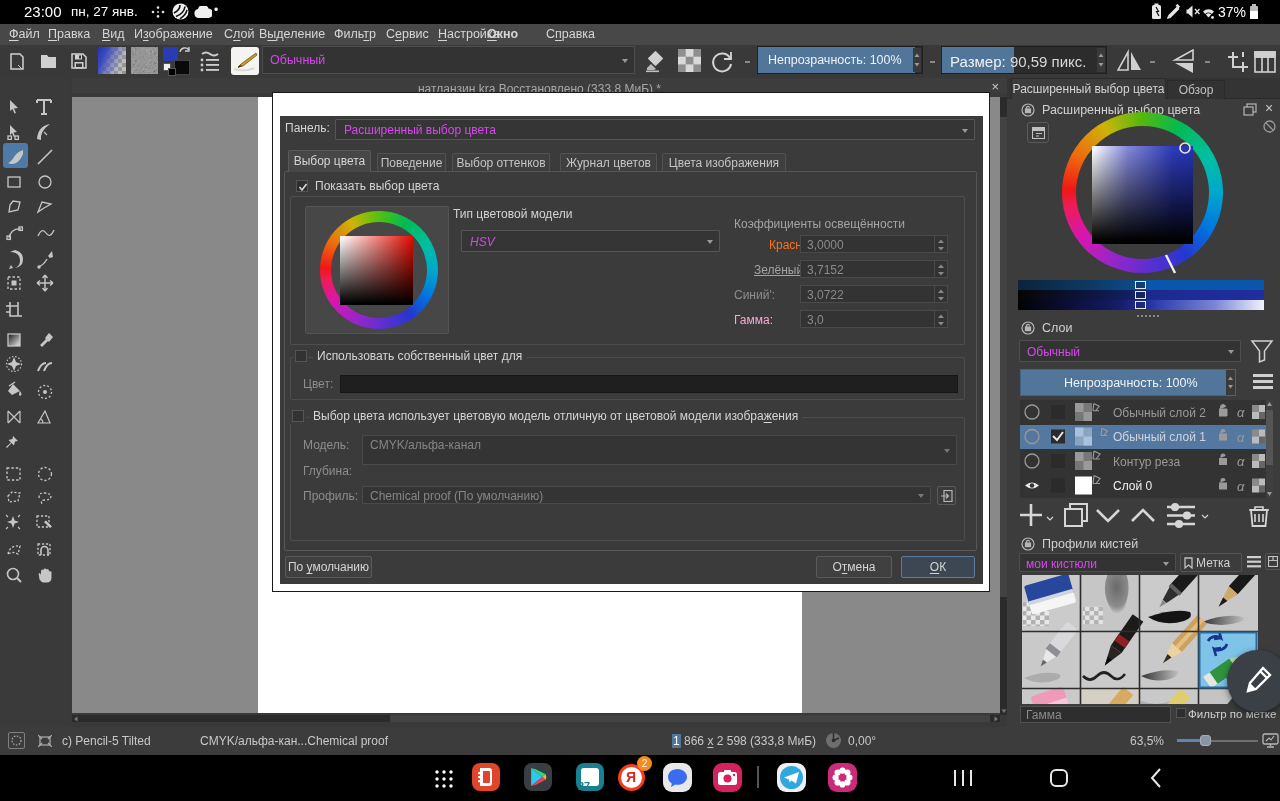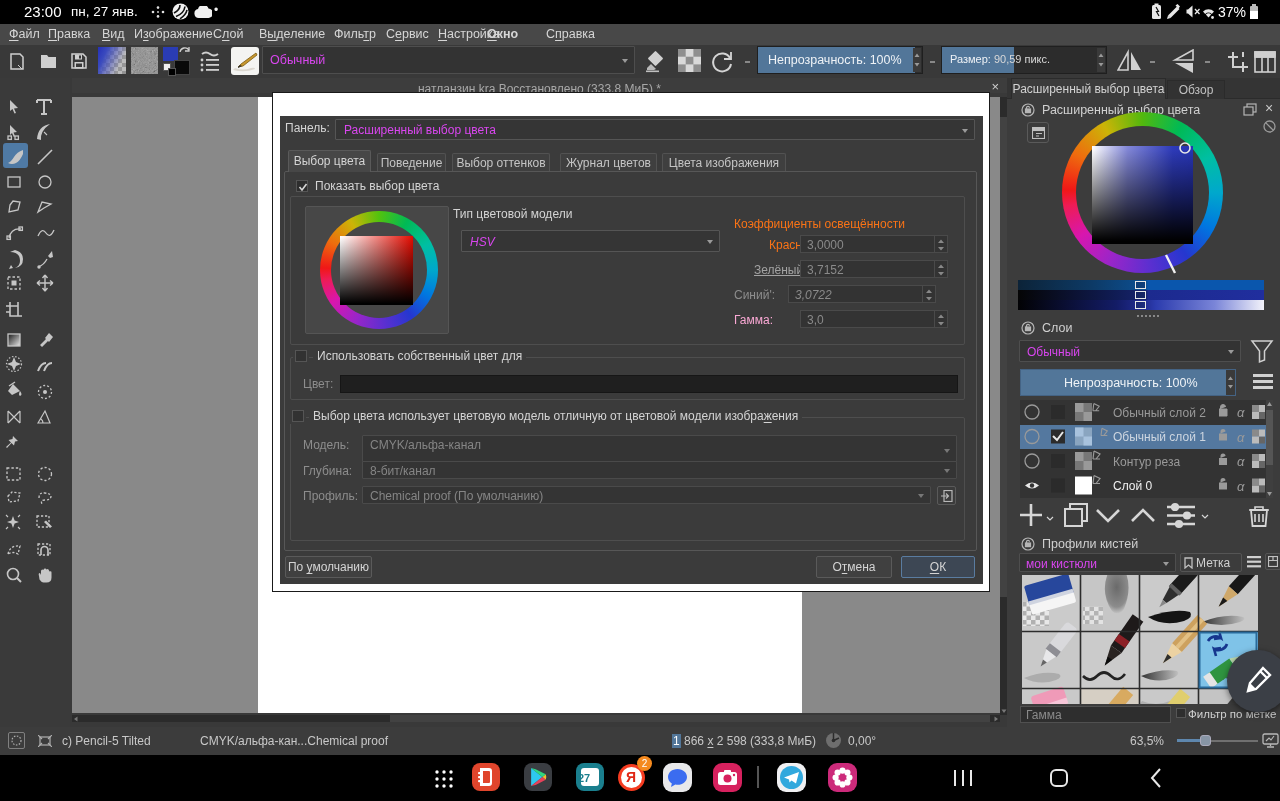--- a/index.html
+++ b/index.html
@@ -76,21 +76,21 @@
       <rect x="1" y="2" width="8" height="13" rx="1"></rect>
     <rect x="1" y="7" width="8" height="8" fill="#fff"></rect>
   </svg>
 </div>
 
 <div class="abs" id="menubar">
   <span class="mi" style="left:9px;"><u>Ф</u>айл</span>
   <span class="mi" style="left:48px;"><u>П</u>равка</span>
   <span class="mi" style="left:102px;"><u>В</u>ид</span>
   <span class="mi" style="left:134px;">И<u>з</u>ображение</span>
-  <span class="mi" style="left:213px;">С<u>л</u>ой</span>
+  <span class="mi" style="left:224px;">С<u>л</u>ой</span>
   <span class="mi" style="left:259px;">В<u>ы</u>деление</span>
   <span class="mi" style="left:334px;">Филь<u>т</u>р</span>
   <span class="mi" style="left:386px;">С<u>е</u>рвис</span>
   <span class="mi" style="left:438px;"><u>Н</u>астройка</span>
   <span class="mi" style="left:487px;font-weight:bold;"><u>О</u>кно</span>
   <span class="mi" style="left:546px;">С<u>п</u>равка</span>
 </div>
 
 <div class="abs" id="toolbar">
   <svg class="abs" style="left:9px;top:8px;" width="16" height="17" viewBox="0 0 16 17" fill="none" stroke="#cfcfcf" stroke-width="1.5">
@@ -160,21 +160,21 @@
     <div style="position:absolute;left:0;top:0;width:157px;height:26px;background:#527699;"></div>
     <span style="position:absolute;left:10px;top:6px;font-size:12.5px;color:#eef2f6;">Непрозрачность: 100%</span>
     <div style="position:absolute;right:1px;top:1px;width:8px;height:24px;background:#3a3a3a;">
       <svg width="8" height="24">
           <path d="M1.5 9 L4 5.5 L6.5 9 z M1.5 15 L4 18.5 L6.5 15 z" fill="#999"></path>
         </svg></div>
   </div>
   <div class="abs" style="left:930px;top:16px;width:5px;height:2px;background:#888;"></div>
   <div class="abs" style="left:941px;top:1px;width:166px;height:28px;background:#2c2c2c;border:1px solid #1f1f1f;">
     <div style="position:absolute;left:0;top:0;width:72px;height:26px;background:#527699;"></div>
-    <span style="position:absolute;left:8px;top:6px;font-size:11px;color:#eef2f6;text-align:center;">Размер: <span style="color:#d8d8d8;">90,59 пикс.</span></span>
+    <span style="position:absolute;left:8px;top:6px;font-size:15px;color:#eef2f6;text-align:center;">Размер: <span style="color:#d8d8d8;">90,59 пикс.</span></span>
     <div style="position:absolute;right:1px;top:1px;width:8px;height:24px;background:#3a3a3a;">
       <svg width="8" height="24">
           <path d="M1.5 9 L4 5.5 L6.5 9 z M1.5 15 L4 18.5 L6.5 15 z" fill="#999"></path>
         </svg></div>
   </div>
   <svg class="abs" style="left:1117px;top:4px;" width="25" height="24" viewBox="0 0 25 24">
     <path d="M11 3 L11 21 L1 21 z" fill="none" stroke="#d0d0d0" stroke-width="1.6"></path>
     <path d="M14 3 L14 21 L24 21 z" fill="#d0d0d0"></path>
     </svg>
   <div class="abs" style="left:1150px;top:16px;width:5px;height:2px;background:#888;"></div>
@@ -684,21 +684,21 @@
     <svg style="position:absolute;left:7px;top:5px;" width="16" height="18" viewBox="0 0 14 16">
         <path d="M0 0 L10 8 L0 16 Z" fill="#2ec8ee"></path>
         <path d="M0 0 L10 8 L13 5.5 Q14 8 13 10.5 L10 8 Z" fill="#f3bc2e"></path>
         <path d="M0 0 L10 8 L13 5.5 L4 1 Z" fill="#30d780"></path>
         <path d="M0 16 L10 8 L13 10.5 L4 15 Z" fill="#e5415a"></path>
       </svg>
     </div>
 
   <div class="abs" style="left:576px;top:8px;width:28px;height:28px;border-radius:8px;background:#1a7f8e;">
     <div style="position:absolute;left:5px;top:5px;width:18px;height:18px;border-radius:3px;background:#fff;"></div>
-    <span style="position:absolute;left:0;top:9px;width:16px;text-align:center;font-size:11px;font-weight:bold;color:#1a7f8e;">27</span>
+    <span style="position:absolute;left:0;top:17px;width:16px;text-align:center;font-size:11px;font-weight:bold;color:#1a7f8e;">27</span>
     </div>
 
   <div class="abs" style="left:618px;top:9px;width:27px;height:27px;border-radius:50%;background:#f53b20;">
     <div style="position:absolute;left:3px;top:3px;width:21px;height:21px;border-radius:50%;background:#fff;"></div>
     <span style="position:absolute;left:8px;top:5px;font-size:14px;font-weight:bold;color:#e02816;">Я</span>
     </div>
   <div class="abs" style="left:637px;top:1px;width:15px;height:15px;border-radius:50%;background:#f58a1f;color:#fff;font-size:10px;text-align:center;line-height:15px;">2</div>
 
   <div class="abs" style="left:663px;top:8px;width:29px;height:29px;border-radius:9px;background:#e8e8ea;">
     <svg style="position:absolute;left:5px;top:6px;" width="19" height="18" viewBox="0 0 19 18">
@@ -772,37 +772,37 @@
     <div class="abs" style="left:25px;top:90px;width:144px;height:128px;background:#474747;border:1px solid #555;border-radius:2px;">
       <div class="abs" style="left:14px;top:4px;width:118px;height:118px;border-radius:50%;background:conic-gradient(from 0deg,#52c20e,#00ba55 30deg,#00bfa2 62deg,#00a8cc 90deg,#0076e0 118deg,#2537cf 145deg,#5d2fd0 175deg,#9a25c9 205deg,#d816ae 235deg,#ee1c55 260deg,#f01717 272deg,#ee6c0e 300deg,#ccb407 330deg,#52c20e)"></div>
       <div class="abs" style="left:25px;top:15px;width:96px;height:96px;border-radius:50%;background:#474747;"></div>
       <div class="abs" style="left:34px;top:29px;width:73px;height:69px;background:linear-gradient(to top,#000 2%,rgba(0,0,0,0) 98%),linear-gradient(to right,#fff,#e00b00);"></div>
     </div>
     <span class="abs" style="left:173px;top:91px;">Тип цветовой модели</span>
     <div class="combo" style="left:181px;top:114px;width:259px;height:22px;">
         <span style="position:absolute;left:8px;top:3.5px;font-style:italic;">HSV</span>
         <span class="arr"></span>
       </div>
-    <span class="abs" style="left:454px;top:101px;color:#f97316;">Коэффициенты освещённости</span>
+    <span class="abs" style="left:454px;top:101px;color:#a3a3a3;">Коэффициенты освещённости</span>
     <span class="abs" style="left:454px;top:122px;color:#f97316;margin-left:35px;">Красный':</span>
     <div class="spin" style="left:520px;top:119px;width:148px;height:18px;">
         <span style="position:absolute;left:6px;top:2px;">3,0000</span>
         <span class="ud"><svg width="12" height="16" style="margin-top:1px;">
             <path d="M3 6 L6 2.5 L9 6 z M3 10 L6 13.5 L9 10 z" fill="#888"></path>
           </svg></span>
       </div>
     <span class="abs" style="left:474px;top:147px;color:#a3a3a3;text-decoration:underline;">Зелёный':</span>
     <div class="spin" style="left:520px;top:144px;width:148px;height:18px;">
         <span style="position:absolute;left:6px;top:2px;">3,7152</span>
         <span class="ud"><svg width="12" height="16" style="margin-top:1px;">
             <path d="M3 6 L6 2.5 L9 6 z M3 10 L6 13.5 L9 10 z" fill="#888"></path>
           </svg></span>
       </div>
     <span class="abs" style="left:454px;top:172px;color:#8d8d8d;">Синий':</span>
-    <div class="spin" style="left:508px;top:169px;width:148px;height:18px;font-style:italic;">
+    <div class="spin" style="left:520px;top:169px;width:148px;height:18px;">
         <span style="position:absolute;left:6px;top:2px;">3,0722</span>
         <span class="ud"><svg width="12" height="16" style="margin-top:1px;">
             <path d="M3 6 L6 2.5 L9 6 z M3 10 L6 13.5 L9 10 z" fill="#888"></path>
           </svg></span>
       </div>
     <span class="abs" style="left:454px;top:197px;color:#f9a8d4;">Гамма:</span>
     <div class="spin" style="left:520px;top:194px;width:148px;height:18px;">
         <span style="position:absolute;left:6px;top:2px;">3,0</span>
         <span class="ud"><svg width="12" height="16" style="margin-top:1px;">
             <path d="M3 6 L6 2.5 L9 6 z M3 10 L6 13.5 L9 10 z" fill="#888"></path>
@@ -817,24 +817,20 @@
 
     <div class="gbox" style="left:10px;top:301px;width:675px;height:124px;border-color:#4e4e4e;"></div>
     <div class="cb" style="left:12px;top:294px;background:#323232;box-shadow:0 0 0 2px #3b3b3b;"></div>
     <span class="abs" style="left:29px;top:293px;background:#3b3b3b;padding:0 4px;">Выбор цвета использует цветовую модель отличную от цветовой модели изобра<u>ж</u>ения</span>
     <span class="abs" style="left:23px;top:322px;color:#8d8d8d;">Модель:</span>
     <div class="combo dis" style="left:82px;top:319px;width:595px;height:30px;text-align:center;">
         <span style="position:absolute;left:7px;top:1.5px;">CMYK/альфа-канал</span>
         <span class="arr"></span>
       </div>
     <span class="abs" style="left:23px;top:348px;color:#8d8d8d;">Глубина:</span>
-    <div class="combo dis" style="left:82px;top:345px;width:595px;height:18px;">
-        <span style="position:absolute;left:7px;top:1.5px;">8-бит/канал</span>
-        <span class="arr"></span>
-      </div>
     <span class="abs" style="left:23px;top:373px;color:#8d8d8d;">Профиль:</span>
     <div class="combo dis" style="left:82px;top:370px;width:569px;height:18px;">
         <span style="position:absolute;left:7px;top:1.5px;">Chemical proof (По умолчанию)</span>
         <span class="arr"></span>
       </div>
     <div class="abs" style="left:657px;top:370px;width:19px;height:19px;border:1px solid #5a5a5a;border-radius:2px;">
       <svg style="position:absolute;left:3px;top:3px;" width="12" height="12" viewBox="0 0 12 12" stroke="#b8b8b8" fill="none" stroke-width="1.2">
           <rect x="3" y="0.5" width="8" height="11"></rect>
           <path d="M0 6 h7 M5 3.5 L7.5 6 L5 8.5"></path>
         </svg>

